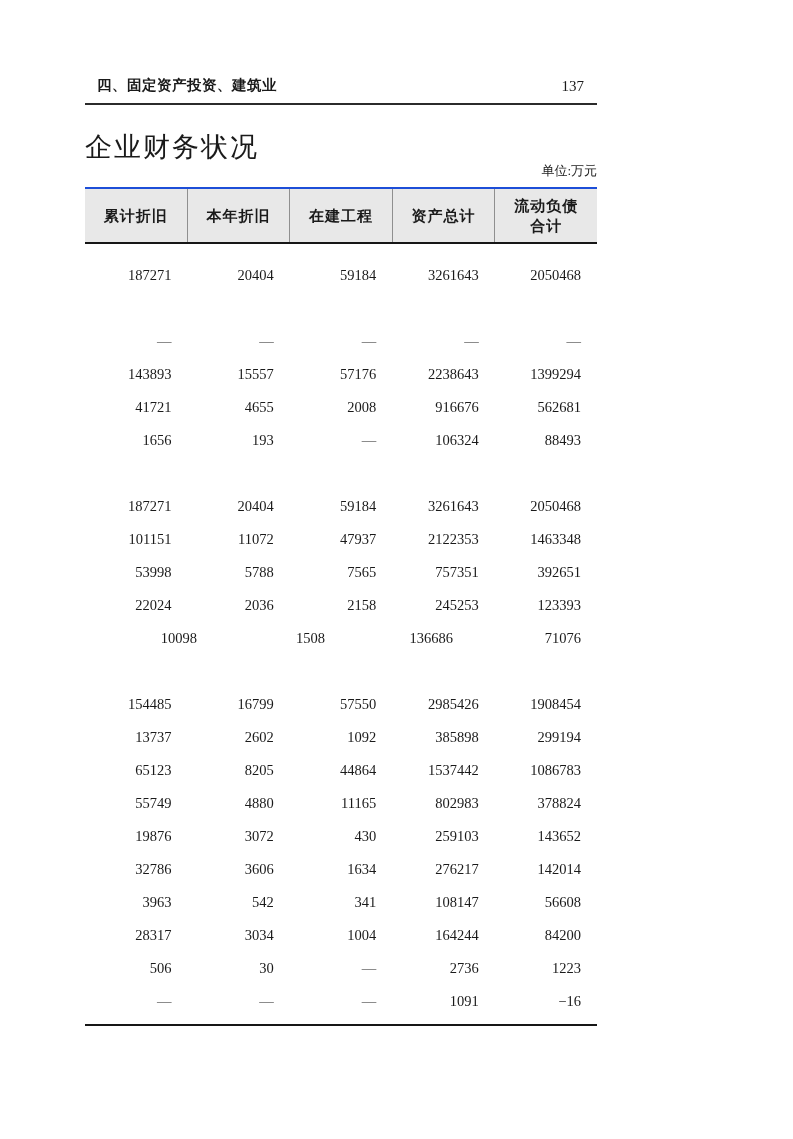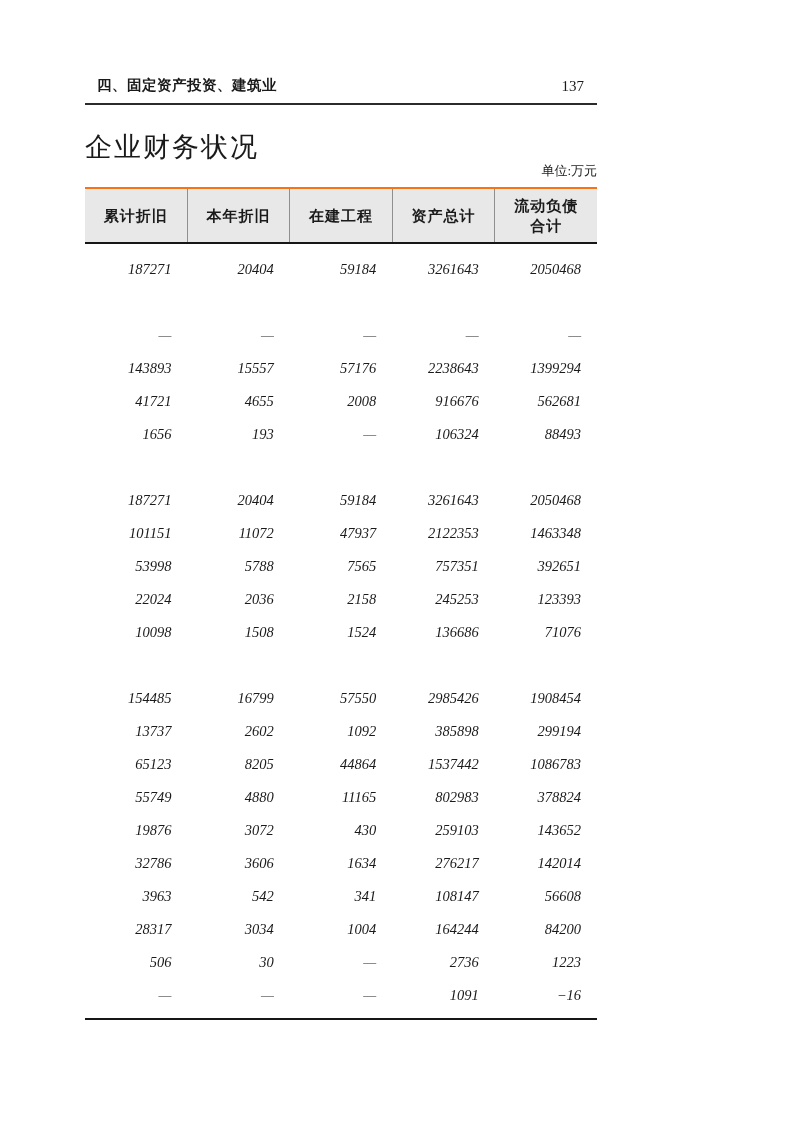--- a/index.html
+++ b/index.html
@@ -52,21 +52,21 @@
   }
   .unit-label {
     text-align: right;
     font-size: 13px;
     margin-top: 0;
     line-height: 16px;
     font-family: "Liberation Serif", "DejaVu Serif", serif;
   }
   .fin-table {
     margin-top: 8px;
-    border-top: 2px solid #f97316;
+    border-top: 2px solid #1d4ed8;
     border-bottom: 2px solid #161616;
   }
   .thead {
     display: flex;
     background: #e8e8e8;
     border-bottom: 2px solid #161616;
   }
   .th {
     flex: 1 1 0;
     min-height: 53px;
@@ -76,22 +76,21 @@
     align-items: center;
     font-weight: bold;
     font-size: 15px;
     line-height: 20px;
     letter-spacing: 1px;
     border-left: 1px solid #8f8f8f;
     box-sizing: border-box;
   }
   .th:first-child { border-left: none; }
   .tbody {
-    padding: 9px 0 6px 0;
-    font-style: italic;
+    padding: 15px 0 6px 0;
   }
   .group { margin-top: 33px; }
   .group:first-child { margin-top: 0; }
   .row {
     display: flex;
     height: 33px;
   }
   .cell {
     flex: 1 1 0;
     box-sizing: border-box;
@@ -201,21 +200,20 @@
           <div class="row">
             <div class="cell">22024</div>
             <div class="cell">2036</div>
             <div class="cell">2158</div>
             <div class="cell">245253</div>
             <div class="cell">123393</div>
           </div>
           <div class="row">
             <div class="cell">10098</div>
             <div class="cell">1508</div>
-            <div class="cell">1524</div>
             <div class="cell">136686</div>
             <div class="cell">71076</div>
           </div>
         </div>
         <div class="group">
           <div class="row">
             <div class="cell">154485</div>
             <div class="cell">16799</div>
             <div class="cell">57550</div>
             <div class="cell">2985426</div>

